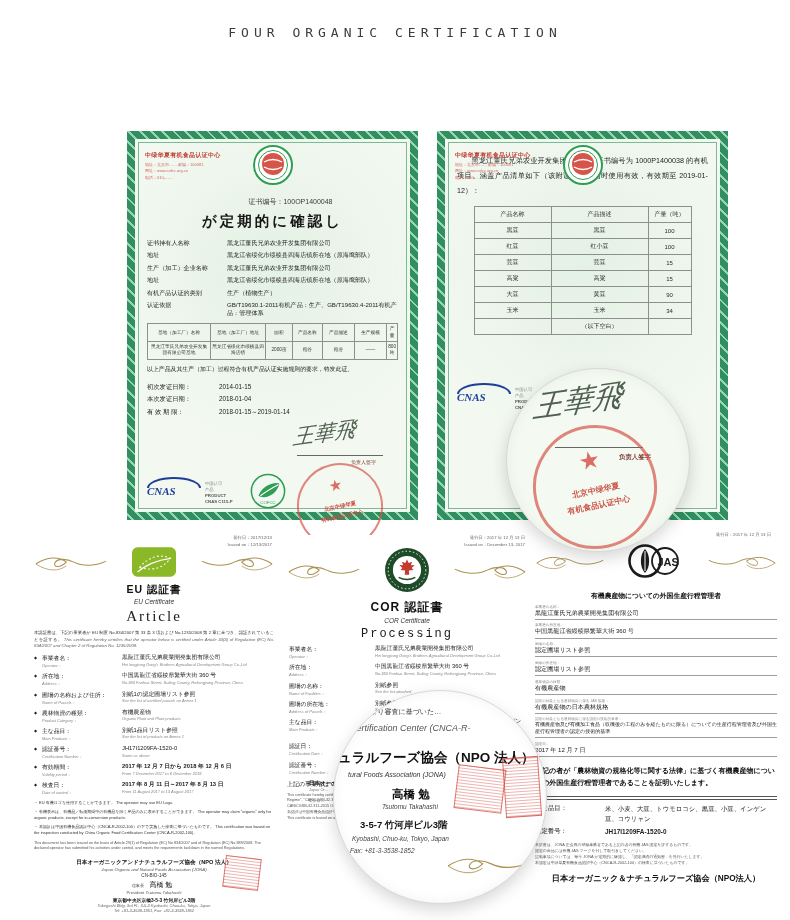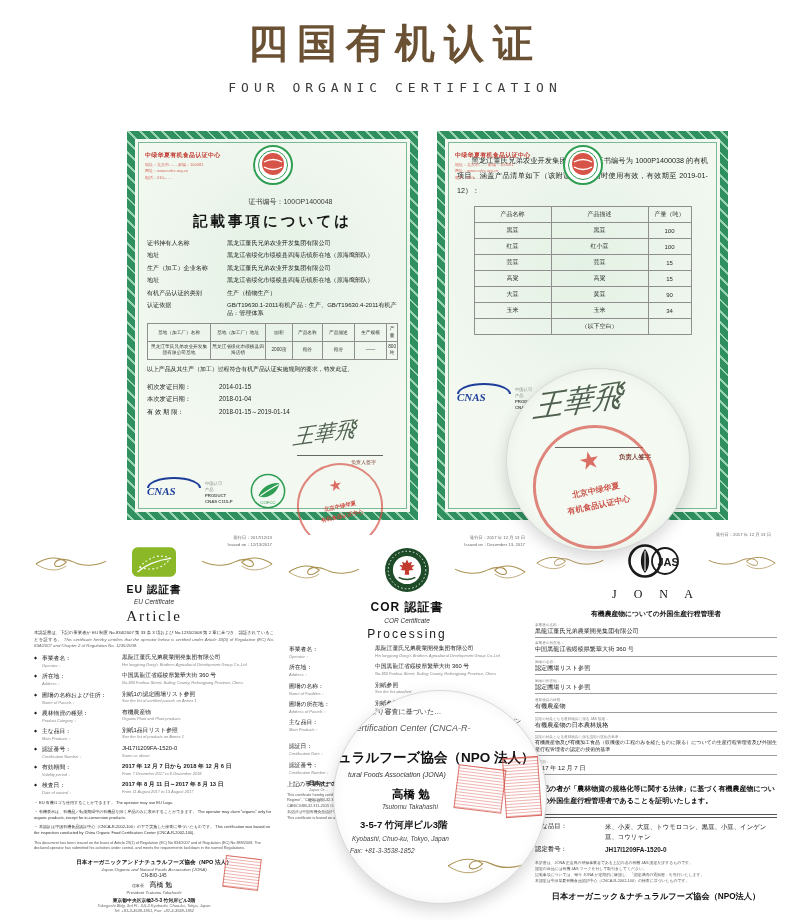--- a/index.html
+++ b/index.html
@@ -105,42 +105,41 @@
   .j-kv{display:flex;margin-top:3.5px;}
   .j-kl{flex:0 0 70px;font-size:6.4px;color:#222;}
   .j-kvv{flex:1;font-size:6.4px;color:#222;line-height:1.5;}
   .j-fine{font-size:3.9px;color:#555;line-height:1.55;margin-top:6px;}
   .j-assoc{font-size:8.2px;font-weight:bold;text-align:center;margin-top:7px;color:#111;}
 </style>
 </head>
 <body>
 
 <div class="header">
-  <div class="page-title">四国有机认证</div>
   <div class="page-subtitle">FOUR ORGANIC CERTIFICATION</div>
 </div>
 
 <div class="cn-cert" style="left:127px;top:131px;">
   <div class="cn-frame"></div>
   <div class="issuer">
     <div class="issuer-org">中绿华夏有机食品认证中心</div>
     <div class="issuer-line">地址：北京市……  邮编：100081</div>
     <div class="issuer-line">网址：www.cofcc.org.cn</div>
     <div class="issuer-line">电话：010-……</div>
   </div>
   <div class="hx-logo">
     <svg width="40" height="40" viewBox="0 0 40 40">
       <circle cx="20" cy="20" r="19" fill="#fff" stroke="#2f9e53" stroke-width="2"></circle>
       <circle cx="20" cy="20" r="14.5" fill="none" stroke="#2f9e53" stroke-width="1"></circle>
       <path d="M20 8 C13 8 9 13 9 19 C9 26 15 30 20 30 C27 30 31 25 31 19 C31 12 26 8 20 8 Z" fill="#d4453a" opacity="0.92"></path>
       <path d="M11 17 Q20 12 29 17 M11 22 Q20 27 29 22" stroke="#fff" stroke-width="1.4" fill="none"></path>
     </svg>
   </div>
   <div class="cert-no">证书编号：100OP1400048</div>
-  <div class="cn-title">記載事項については</div>
+  <div class="cn-title">が定期的に確認し</div>
   <div class="cn-fields">
     <div class="cn-frow">
         <span class="cn-flabel">证书持有人名称</span>
         <span class="cn-fvalue">黑龙江董氏兄弟农业开发集团有限公司</span>
       </div>
     <div class="cn-frow">
         <span class="cn-flabel">地址</span>
         <span class="cn-fvalue">黑龙江省绥化市绥棱县四海店镇所在地（原海鹰部队）</span>
       </div>
     <div class="cn-frow">
@@ -464,21 +463,21 @@
         <path d="M14 29 Q22 33 30 29" stroke="#1e4c28" stroke-width="1.4" fill="none"></path>
       </svg>
     </span>
     <svg width="74" height="20" viewBox="0 0 78 20" style="transform:scaleX(-1)">
         <path d="M2 10 C14 2 26 2 34 8 C28 14 20 14 22 9 C24 4 34 4 42 8 C52 13 66 12 76 7" fill="none" stroke="#ab9253" stroke-width="1.1"></path>
         <path d="M2 10 C14 18 26 18 34 12" fill="none" stroke="#ab9253" stroke-width="0.8"></path>
       </svg>
   </div>
   <div class="bc-title-jp" style="font-size:12px;">COR 認証書</div>
   <div class="bc-title-en">COR Certificate</div>
-  <div class="bc-heading" style="font-size:12px;font-family:Liberation Sans, sans-serif;">Processing</div>
+  <div class="bc-heading" style="font-size:12px;font-family:Liberation Mono, monospace;">Processing</div>
   <div class="plain" style="margin-top:4px;">
     <div class="bc-frow">
         <div class="bc-flabels">
           <div class="bc-jl">事業者名：</div>
           <div class="bc-el">Operator：</div>
         </div>
         <div class="bc-fvals">
           <div class="bc-jv">黒龍江董氏兄弟農業開発集団有限公司</div>
           <div class="bc-ev">Hei longjiang Dong's Brothers Agricultural Development Group Co.,Ltd</div>
         </div>
@@ -591,21 +590,20 @@
         <path d="M17 7 C11.5 12.5 11.5 25.5 17 31 C22.5 25.5 22.5 12.5 17 7 Z" fill="#1b1b1b"></path>
         <path d="M17 9 L17 29" stroke="#fff" stroke-width="1"></path>
         <text x="29.5" y="23.5" font-size="11" font-weight="bold" fill="#1b1b1b">JAS</text>
       </svg>
     </span>
     <svg width="70" height="20" viewBox="0 0 78 20" style="transform:scaleX(-1)">
         <path d="M2 10 C14 2 26 2 34 8 C28 14 20 14 22 9 C24 4 34 4 42 8 C52 13 66 12 76 7" fill="none" stroke="#ab9253" stroke-width="1.1"></path>
         <path d="M2 10 C14 18 26 18 34 12" fill="none" stroke="#ab9253" stroke-width="0.8"></path>
       </svg>
   </div>
-  <div class="j-brand">J O N A</div>
   <div class="j-sub">有機農産物についての外国生産行程管理者</div>
   <div>
     <div class="j-row">
         <div class="j-label">事業者の名称：</div>
         <div class="j-value">黒龍江董氏兄弟農業開発集団有限公司</div>
       </div>
     <div class="j-row">
         <div class="j-label">事業者の所在地：</div>
         <div class="j-value">中国黒龍江省綏棱県繁華大街 360 号</div>
       </div>

